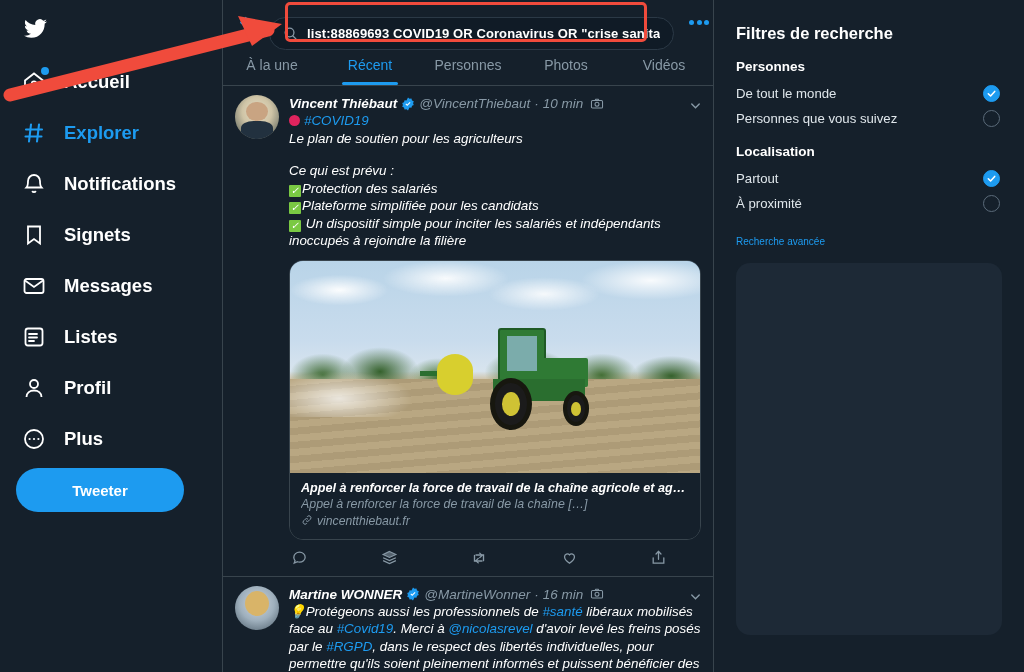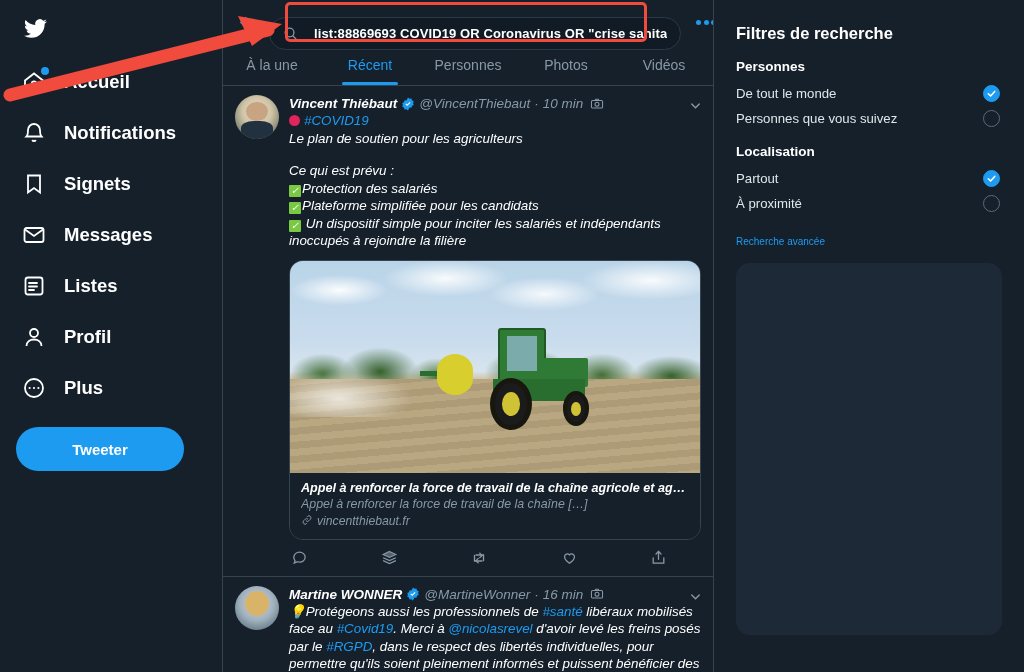--- a/index.html
+++ b/index.html
@@ -28,21 +28,21 @@
   }
   .nav-item.active { color: #1d9bf0; }
   .nav-icon { width: 26px; height: 26px; display: flex; align-items: center; justify-content: center; position: relative; flex-shrink: 0; }
   .nav-icon svg { display: block; }
   .dot-badge {
     position: absolute; top: -2px; right: -2px;
     width: 8px; height: 8px; border-radius: 50%;
     background: #1d9bf0;
   }
   .tweet-btn {
-    margin-top: 14px; margin-left: 2px;
+    margin-top: 4px; margin-left: 2px;
     width: 168px; height: 44px; border-radius: 22px;
     background: #1d9bf0; color: #fff;
     font-size: 15px; font-weight: bold;
     display: flex; align-items: center; justify-content: center;
     cursor: pointer; border: none;
     font-family: "Liberation Sans", sans-serif;
   }
 
   
   .center {
@@ -52,21 +52,21 @@
     background: #15202b;
     position: relative;
     overflow: hidden;
     flex-shrink: 0;
   }
   .topbar { height: 45px; display: flex; align-items: center; padding: 0 8px; gap: 8px; }
   .back-arrow { width: 30px; height: 30px; display: flex; align-items: center; justify-content: center; color: #1d9bf0; cursor: pointer; flex-shrink: 0; }
   .searchbox {
     flex: 1; height: 33px; border-radius: 17px;
     background: #101b26; border: 1px solid #2b3946;
-    display: flex; align-items: center; gap: 16px; padding: 8px 13px;
+    display: flex; align-items: center; gap: 9px; padding: 8px 13px;
     cursor: text;
     margin-top: 22px;
   }
   .search-icon { color: #8899a6; display: flex; flex-shrink: 0; }
   .search-text {
     color: #ffffff; font-size: 13px; white-space: nowrap;
     overflow: hidden; font-weight: bold; letter-spacing: .1px;
   }
   .more-dots { width: 34px; display: flex; align-items: center; justify-content: center; gap: 2.5px; cursor: pointer; flex-shrink: 0; }
   .more-dots i { width: 5px; height: 5px; border-radius: 50%; background: #1d9bf0; display: block; }
@@ -196,20 +196,28 @@
         <span class="nav-icon">
           <svg width="24" height="24" viewBox="0 0 24 24" fill="none" stroke="#fff" stroke-width="1.8">
               <path d="M3 10.5L12 3.5l9 7V20a1 1 0 01-1 1H4a1 1 0 01-1-1z"></path>
               <circle cx="12" cy="13.5" r="2.2"></circle>
             </svg>
           <span class="dot-badge"></span>
         </span>
         <span>Accueil</span>
       </div>
 
+      <div class="nav-item active">
+        <span class="nav-icon">
+          <svg width="24" height="24" viewBox="0 0 24 24" fill="none" stroke="#1d9bf0" stroke-width="2.1" stroke-linecap="round">
+              <path d="M9 3.5L7 20.5M17 3.5l-2 17M4 8.5h16M3.5 15.5h16"></path>
+            </svg>
+        </span>
+        <span>Explorer</span>
+      </div>
 
       <div class="nav-item">
         <span class="nav-icon">
           <svg width="24" height="24" viewBox="0 0 24 24" fill="none" stroke="#fff" stroke-width="1.8">
               <path d="M6 9a6 6 0 1112 0c0 5 1.5 6.5 1.5 6.5h-15S6 14 6 9z"></path>
               <path d="M10.2 19a2 2 0 003.6 0"></path>
             </svg>
         </span>
         <span>Notifications</span>
       </div>

